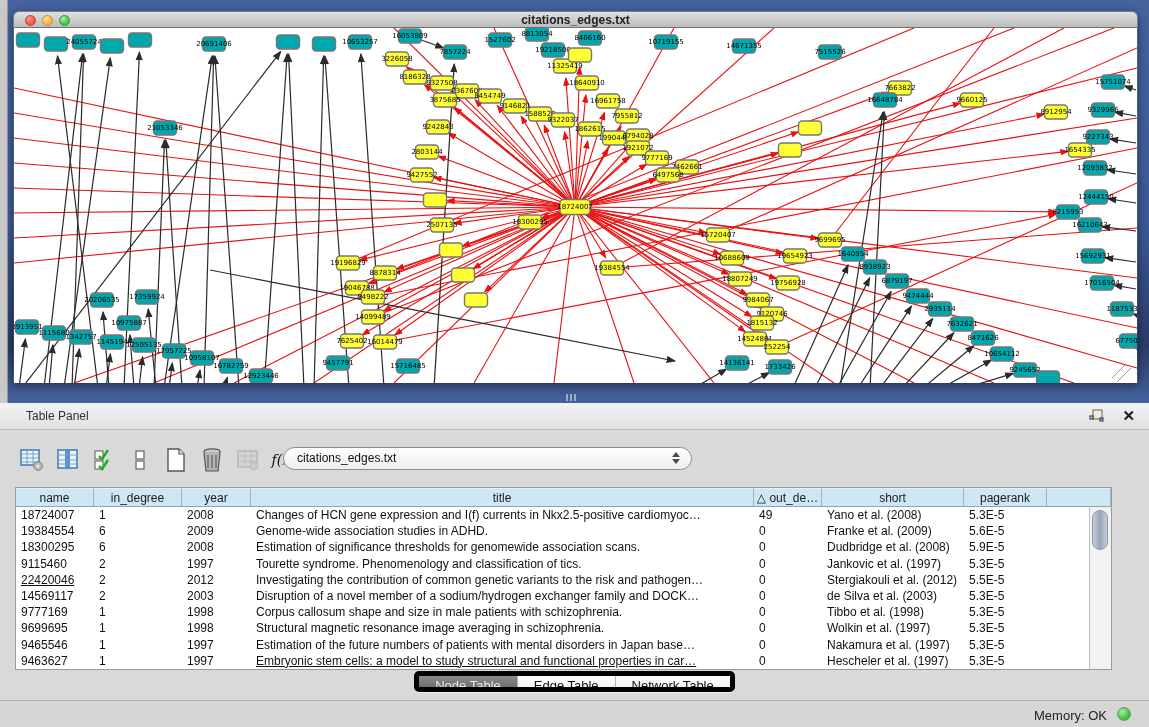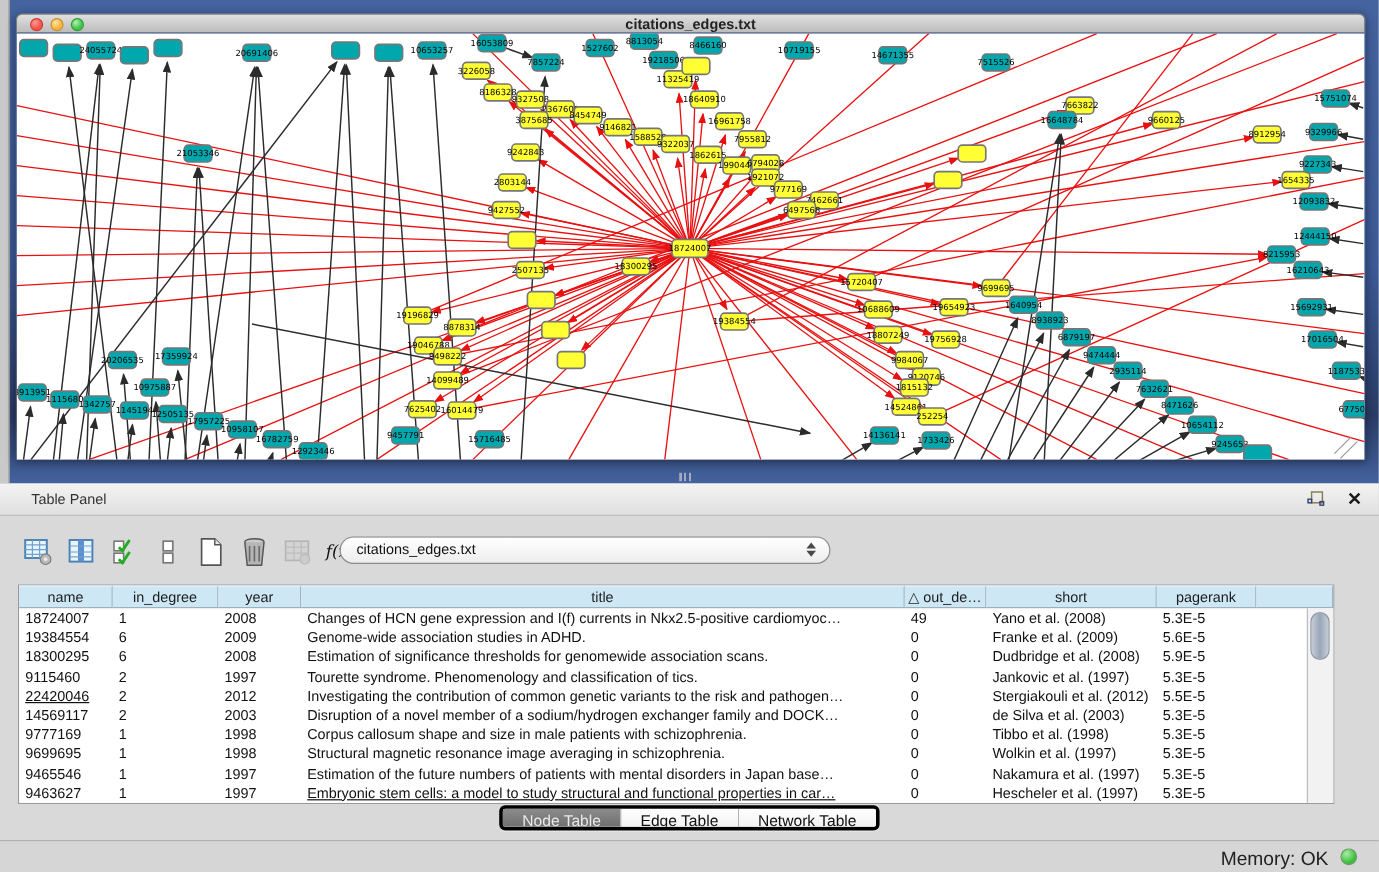--- a/index.html
+++ b/index.html
@@ -1,17 +1,17 @@
 <!DOCTYPE html>
 <html><head>
 <meta charset="utf-8">
 <style>
   * { margin:0; padding:0; box-sizing:border-box; }
   html,body { width:1149px; height:727px; font-family:"Liberation Sans", sans-serif; background:#d8d8d8; overflow:hidden; }
-  .screen { position:relative; width:1127px; height:727px; background:#ffffff; }
+  .screen { position:relative; width:1127px; height:727px; background:#7dd3fc; }
 
   
   .graph-region { position:absolute; left:0; top:0; width:1149px; height:403px;
     background:linear-gradient(180deg,#44639f 0%,#3d5a97 55%,#2a3c66 86%,#44639f 100%); }
   .left-strip { position:absolute; left:0; top:0; width:8px; height:403px; background:#c9c9c9; border-right:1px solid #979797; }
   .graph-window { position:absolute; left:13px; top:11px; width:1125px; height:372px;
     border-radius:6px 6px 0 0; box-shadow:0 2px 8px rgba(0,0,0,.45); }
   .titlebar { position:relative; height:17px; border-radius:6px 6px 0 0;
     background:linear-gradient(180deg,#e0e0e0,#bcbcbc); border:1px solid #7e7e7e; border-bottom:1px solid #6f6f6f;
     text-align:center; font-size:12px; font-weight:bold; color:#222; line-height:16px; }
@@ -52,28 +52,28 @@
   .th { background:#cde7f5; border-right:1px solid #9fb6c2; border-bottom:1px solid #8fa5b1; border-top:1px solid #e2f2fb;
     font-size:12px; color:#1c1c1c; text-align:center; line-height:18px; overflow:hidden; white-space:nowrap; }
   .tbody { position:relative; flex:1; overflow:hidden; background:#fff; }
   .tr { display:flex; height:16.2px; }
   .td { font-size:12px; color:#111; line-height:16px; padding-left:5px; overflow:hidden; white-space:nowrap; }
   .vscroll { position:absolute; right:0; top:19px; bottom:0; width:22px; background:#f2f2f2; border-left:1px solid #bdbdbd; }
   .vthumb { position:absolute; left:2px; top:3px; width:16px; height:40px; border-radius:8px;
     background:linear-gradient(90deg,#c7cdd6,#9aa6b8 50%,#c7cdd6); border:1px solid #8e98a8; }
 
   .tabs-row { position:absolute; left:0; top:268px; width:100%; display:flex; justify-content:center; }
-  .segmented { display:inline-flex; border:3px solid #000000; border-radius:5px; overflow:hidden;
+  .segmented { display:inline-flex; border:5px solid #000000; border-radius:5px; overflow:hidden;
     background:#fbfbfb; height:21px; box-shadow:0 1px 0 rgba(255,255,255,.6); }
   .seg-btn { font-size:13px; padding:0 16px; line-height:20px; color:#111; border-right:1px solid #b3b3b3; background:linear-gradient(180deg,#ffffff,#f2f2f2); }
   .seg-btn:last-child { border-right:none; }
   .seg-btn.sel { background:linear-gradient(180deg,#8b8b8b,#6f6f6f); color:#e9e9e9; }
 
   .status-bar { position:absolute; left:0; top:297px; width:100%; height:27px; background:#d6d6d6; border-top:1px solid #b2b2b2; }
-  .mem-label { position:absolute; right:42px; top:7px; font-size:16px; color:#222; }
+  .mem-label { position:absolute; right:42px; top:7px; font-size:13px; color:#222; }
   .mem-dot { position:absolute; right:18px; top:6px; width:14px; height:14px; border-radius:50%;
     background:radial-gradient(circle at 35% 30%,#a8f0a0,#3dbd3d 65%); border:1px solid #6d9c68; }
 </style>
 </head>
 <body>
 
 <div class="screen">
 
   <div class="graph-region">
     <div class="left-strip"></div>

